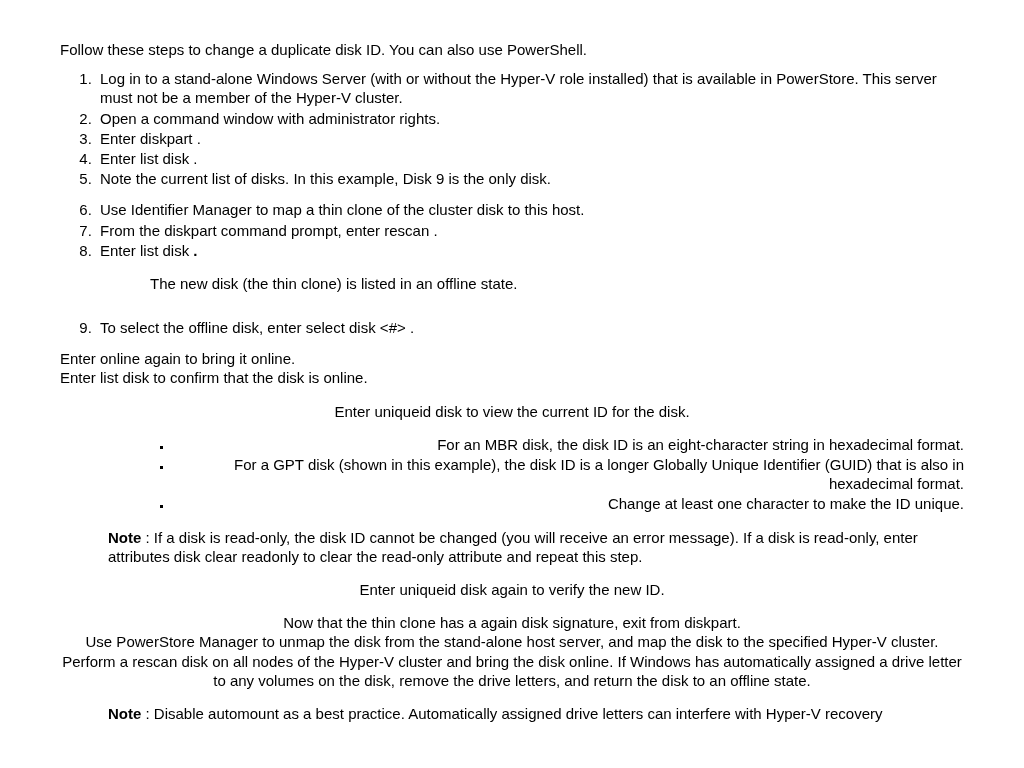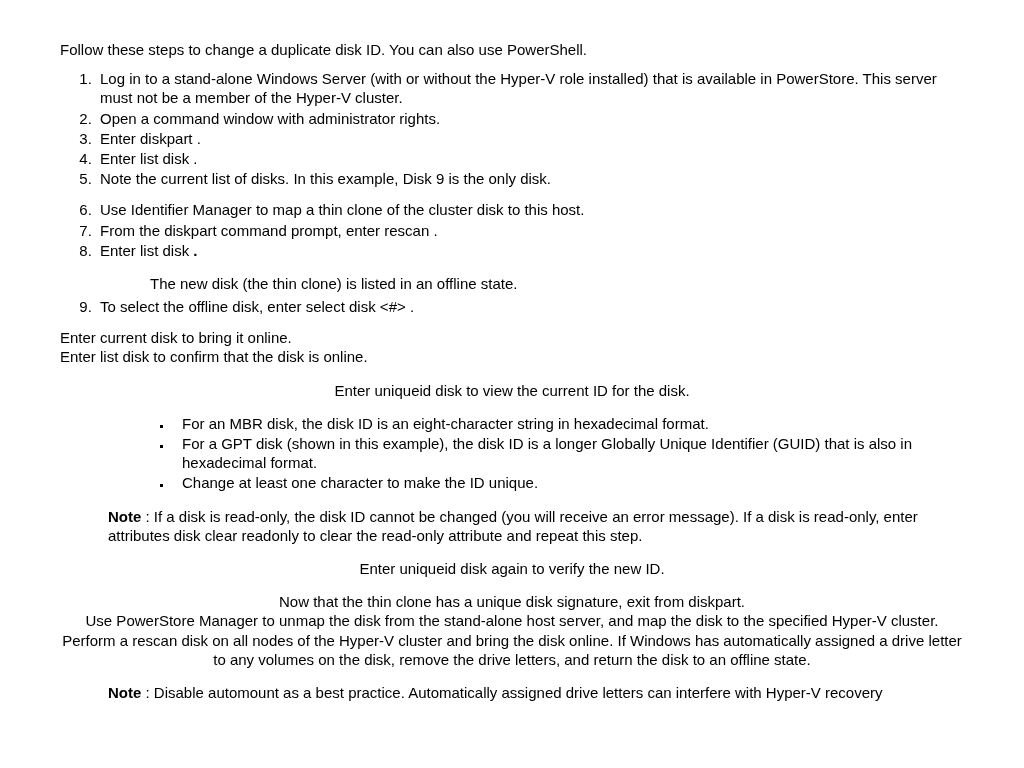--- a/index.html
+++ b/index.html
@@ -19,33 +19,34 @@
   }
   ol.main {
     margin: 0 0 12px 0;
     padding-left: 36px;
   }
   ol.main > li {
     padding-left: 4px;
     margin-bottom: 1px;
   }
   .subtext {
-    margin: 14px 0 4px 50px;
+    margin: 14px 0 25px 50px;
   }
   .plain {
     margin: 0;
   }
   .blk {
     margin: 14px 0;
     text-align: center;
   }
   ul.square {
     list-style-type: square;
     margin: 14px 0 14px 112px;
     padding-left: 0;
+    text-align: right;
   }
   ul.square li {
     margin-bottom: 1px;
     padding-left: 10px;
   }
   ul.square li::marker {
     font-size: 9px;
   }
   .notebox {
     margin: 14px 0 14px 48px;
@@ -72,40 +73,40 @@
 
 <ol class="main" start="6">
   <li>Use Identifier Manager to map a thin clone of the cluster disk to this host.</li>
   <li>From the diskpart command prompt, enter rescan .</li>
   <li><span>Enter list disk</span><span class="dot"> .</span>
     <div class="subtext">The new disk (the thin clone) is listed in an offline state.</div>
   </li>
   <li>To select the offline disk, enter select disk &lt;#&gt; .</li>
 </ol>
 
-<p class="plain">Enter current disk to bring it online.</p>
+<p class="plain">Enter online again to bring it online.</p>
 <p class="plain">Enter list disk to confirm that the disk is online.</p>
 
 <div class="blk">
   <p class="plain">Enter uniqueid disk to view the current ID for the disk.</p>
 </div>
 
 <ul class="square">
   <li>For an MBR disk, the disk ID is an eight-character string in hexadecimal format.</li>
   <li>For a GPT disk (shown in this example), the disk ID is a longer Globally Unique Identifier (GUID) that is also in hexadecimal format.</li>
   <li>Change at least one character to make the ID unique.</li>
 </ul>
 
 <div class="notebox">
   <span class="note-label">Note</span><span> : If a disk is read-only, the disk ID cannot be changed (you will receive an error message). If a disk is read-only, enter attributes disk clear readonly to clear the read-only attribute and repeat this step.</span>
 </div>
 
 <p class="plain blk">Enter uniqueid disk again to verify the new ID.</p>
 
 <div class="blk">
-  <p class="plain">Now that the thin clone has a unique disk signature, exit from diskpart.</p>
+  <p class="plain">Now that the thin clone has a again disk signature, exit from diskpart.</p>
   <p class="plain">Use PowerStore Manager to unmap the disk from the stand-alone host server, and map the disk to the specified Hyper-V cluster.</p>
   <p class="plain">Perform a rescan disk on all nodes of the Hyper-V cluster and bring the disk online. If Windows has automatically assigned a drive letter to any volumes on the disk, remove the drive letters, and return the disk to an offline state.</p>
 </div>
 
 <div class="notebox">
   <span class="note-label">Note</span><span> : Disable automount as a best practice. Automatically assigned drive letters can interfere with Hyper-V recovery</span>
 </div>
 
 </body></html>

